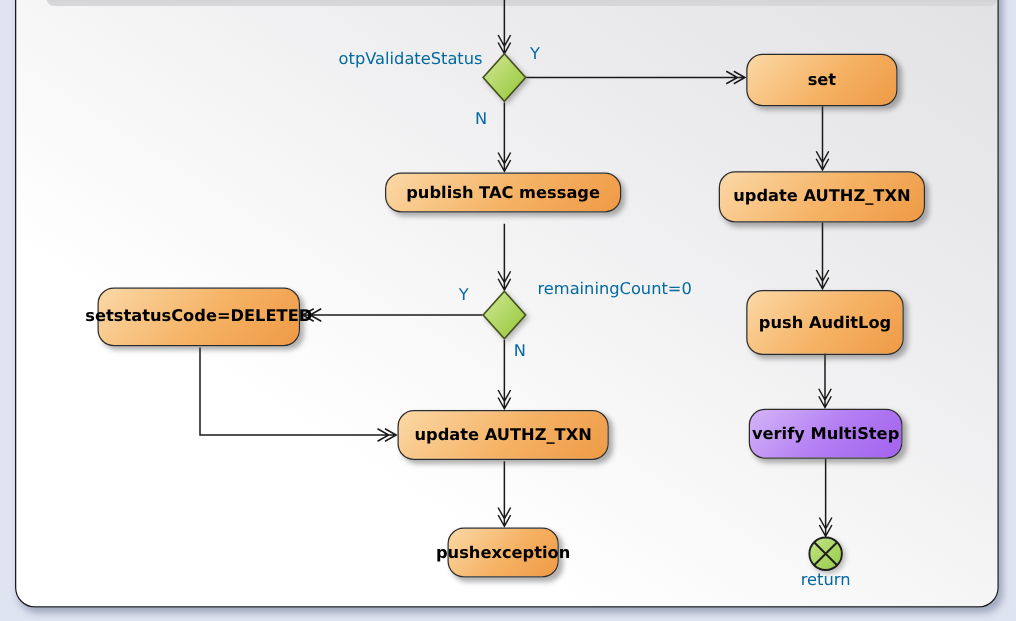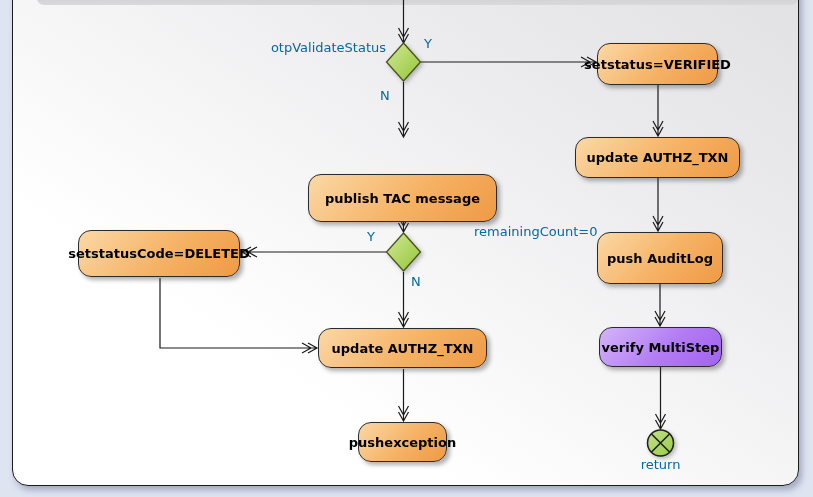--- a/index.html
+++ b/index.html
@@ -86,27 +86,26 @@
     </linearGradient>
   </defs>
   <polygon points="403.5,43 420.5,62 403.5,81 386.5,62" fill="url(#greenGrad)" stroke="#45511d" stroke-width="1.3"></polygon>
   <polygon points="403.5,233 420.5,252 403.5,271 386.5,252" fill="url(#greenGrad)" stroke="#45511d" stroke-width="1.3"></polygon>
   <g>
     <circle cx="660.5" cy="443" r="13" fill="url(#circGrad)" stroke="#1f1f1f" stroke-width="1.5"></circle>
     <path d="M651.5,434 L669.5,452 M669.5,434 L651.5,452" stroke="#1f1f1f" stroke-width="1.6" fill="none"></path>
   </g>
 </svg>
 
-<div class="node" style="left:308px;top:138px;width:189px;height:48px;margin-top:36px;">
+<div class="node" style="left:308px;top:138px;width:189px;height:32px;">
   <span>publish TAC message</span>
 </div>
 
 <div class="node" style="left:597px;top:43px;width:121px;height:42px;">
   <span>set</span>
-  <span>status=VERIFIED</span>
 </div>
 
 <div class="node" style="left:575px;top:137px;width:165px;height:41px;">
   <span>update AUTHZ_TXN</span>
 </div>
 
 <div class="node" style="left:597px;top:232px;width:126px;height:52px;">
   <span>push AuditLog</span>
 </div>
 
@@ -125,17 +124,17 @@
 
 <div class="node" style="left:358px;top:422px;width:89px;height:40px;">
   <span>push</span>
   <span>exception</span>
 </div>
 
 <span class="lbl" style="left:260px;top:40px;width:126px;text-align:right;">otpValidateStatus</span>
 <span class="lbl" style="left:424px;top:36px;">Y</span>
 <span class="lbl" style="left:380px;top:88px;">N</span>
 
-<span class="lbl" style="left:430px;top:224px;margin-left:44px;">remainingCount=0</span>
+<span class="lbl" style="left:430px;top:224px;">remainingCount=0</span>
 <span class="lbl" style="left:367px;top:229px;">Y</span>
 <span class="lbl" style="left:411px;top:274px;">N</span>
 
 <span class="lbl" style="left:630px;top:457px;width:61px;text-align:center;">return</span>
 
 </body></html>

